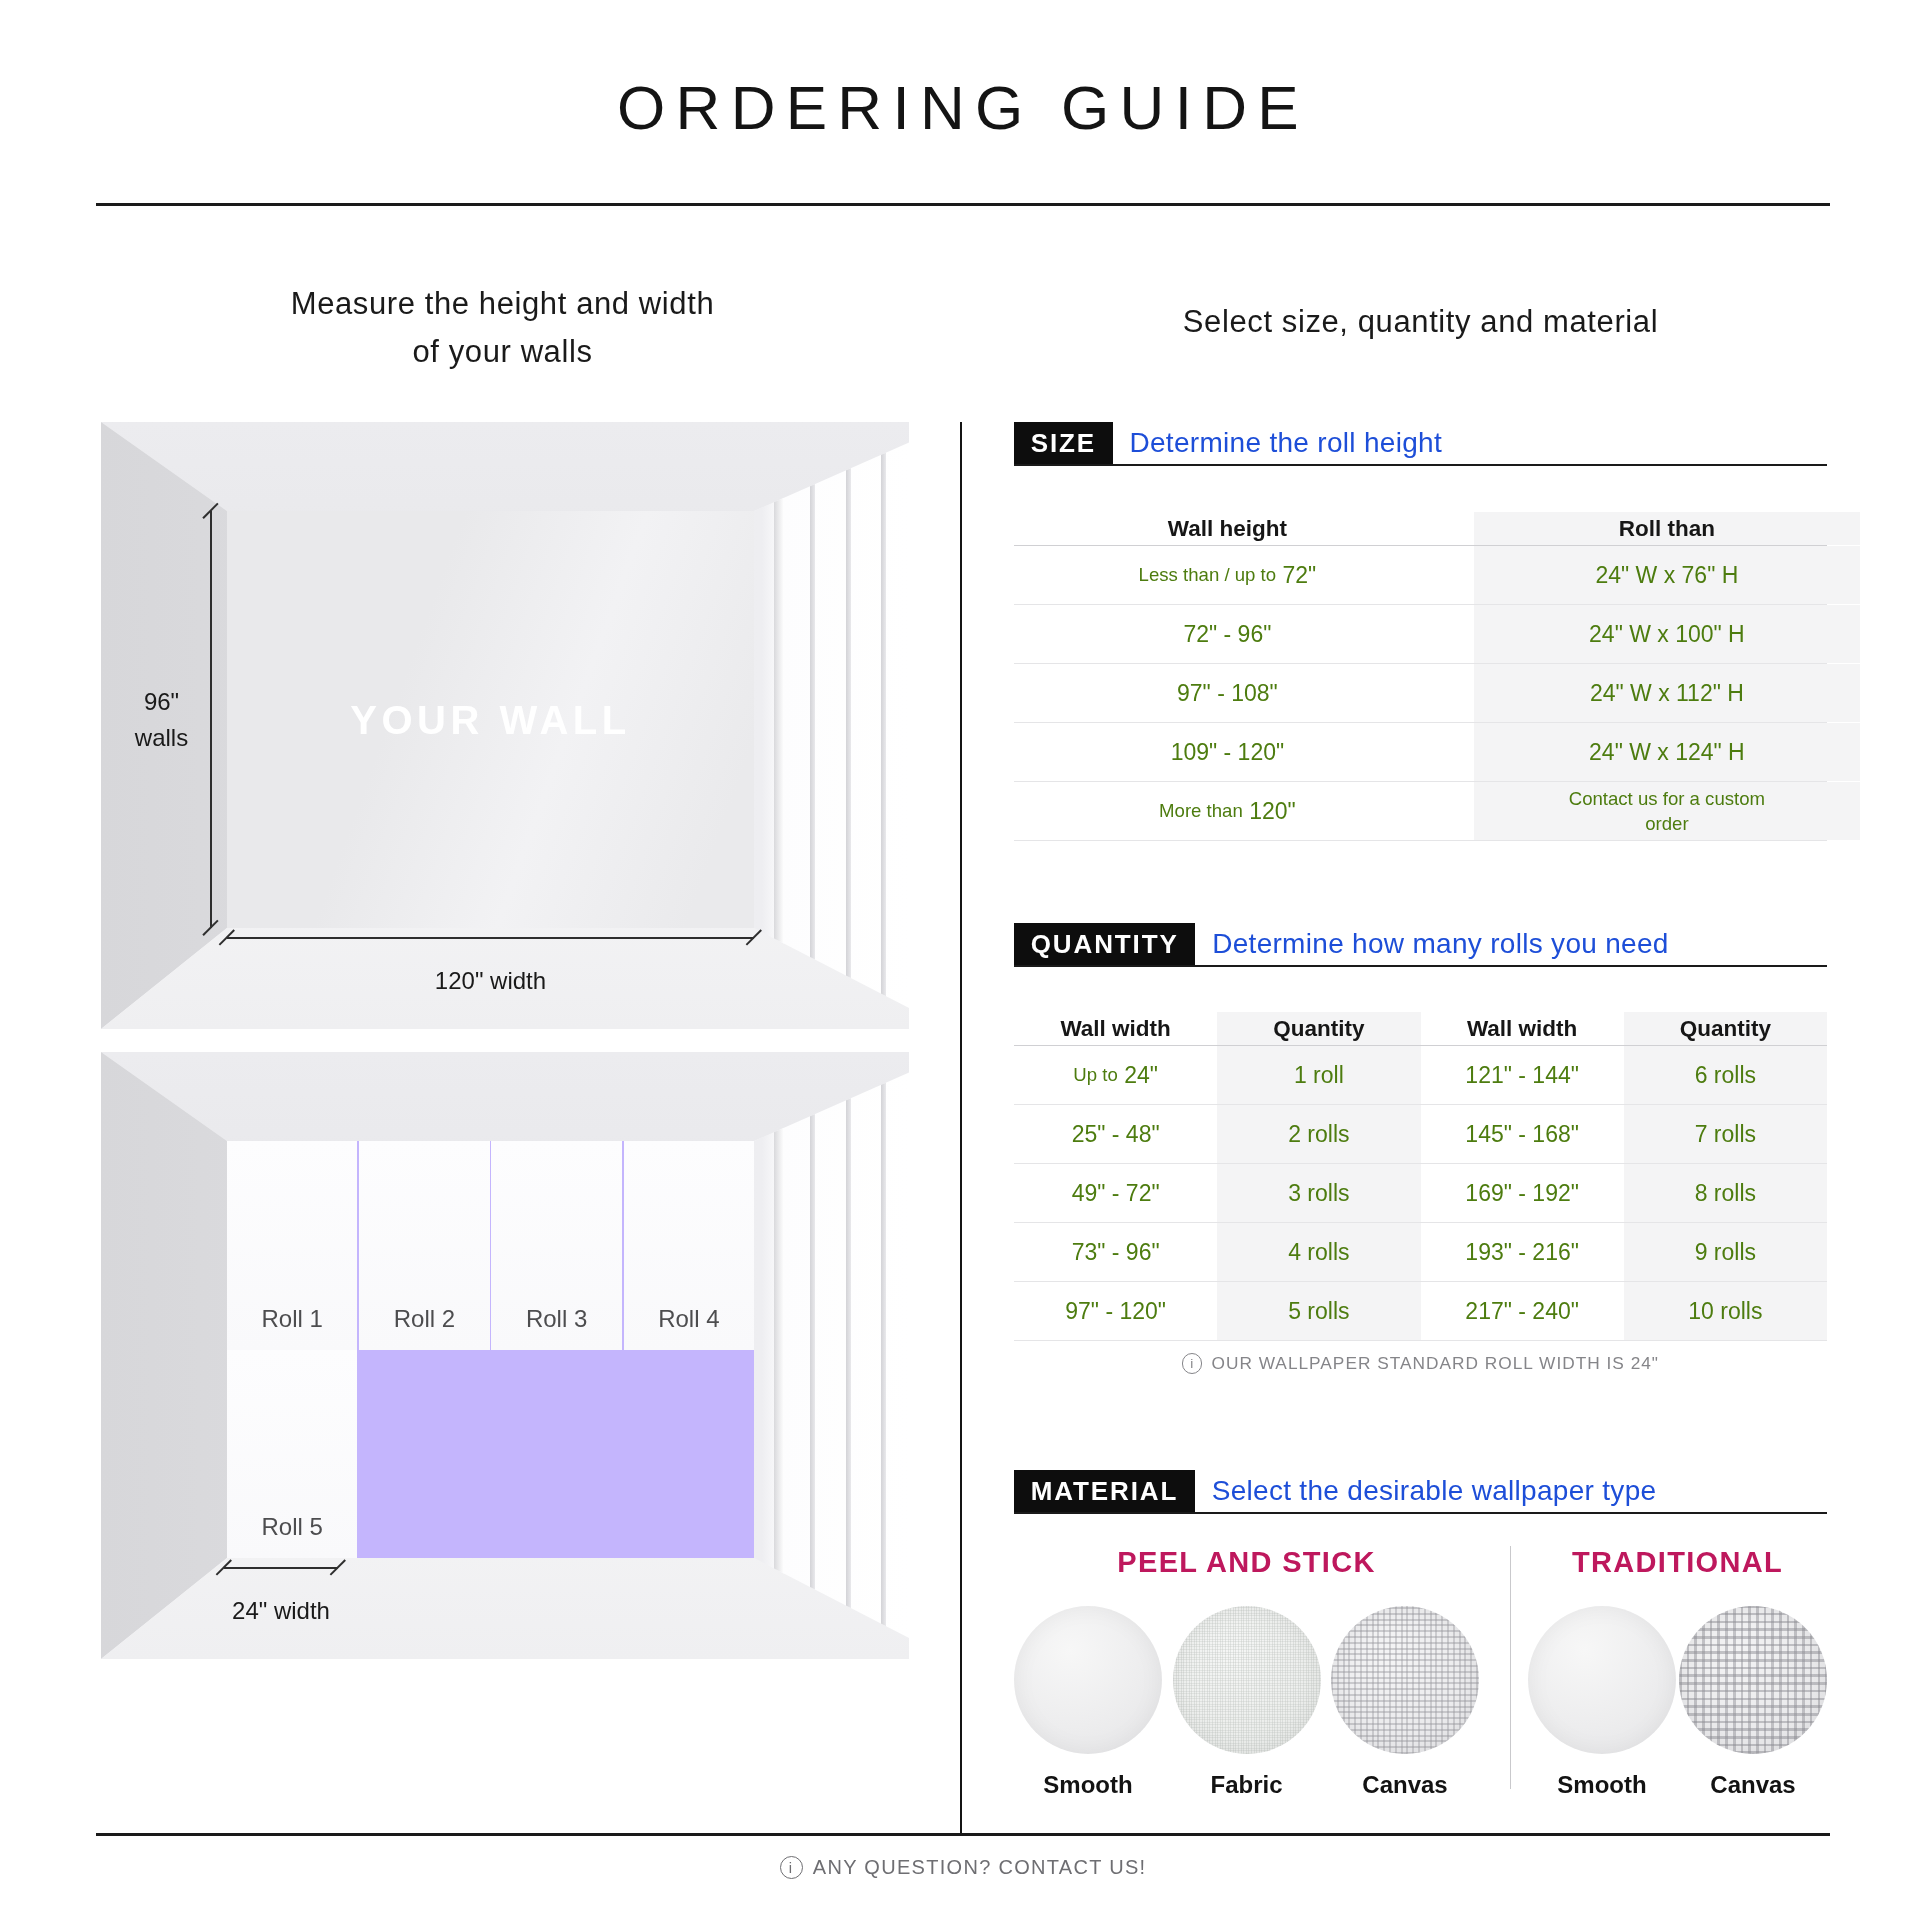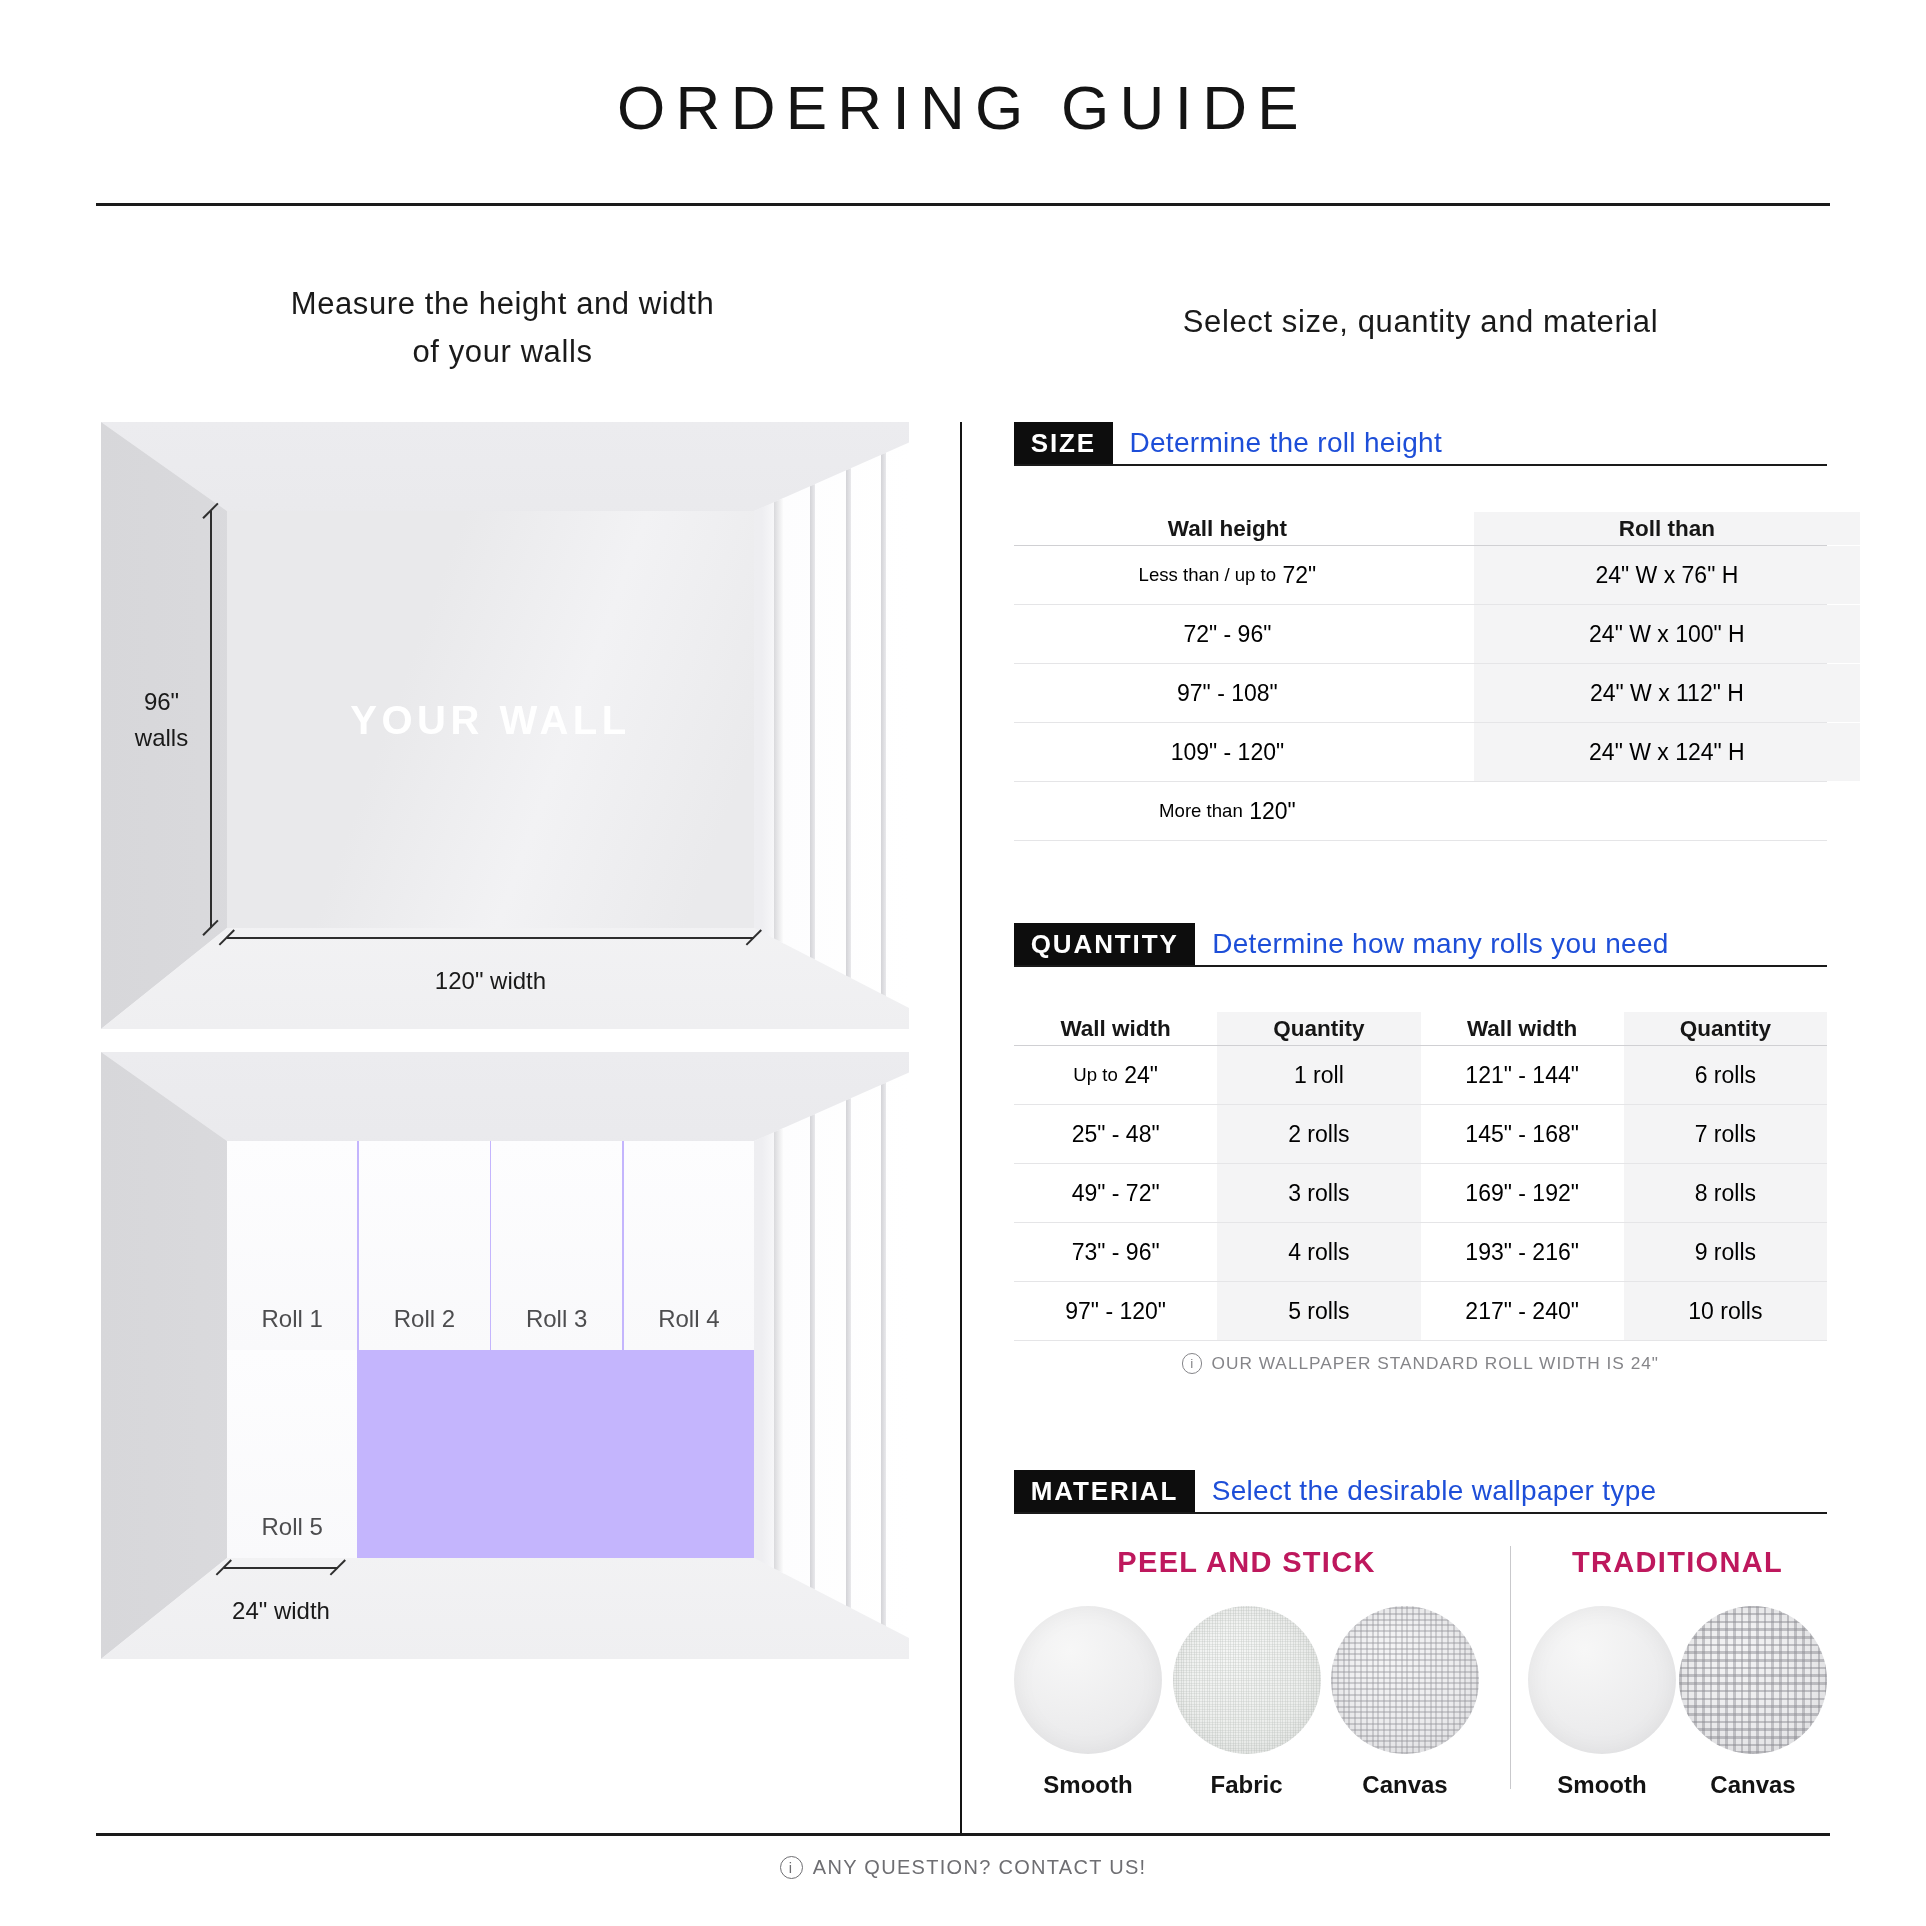--- a/index.html
+++ b/index.html
@@ -72,21 +72,21 @@
   .sec-title { font-size:28px; font-weight:400; color:#1d4ed8; margin-left:16.7px;
                letter-spacing:0.3px; white-space:nowrap; }
 
   
   .tbl { width:100%; }
   .tbl .trow { display:grid; }
   .tbl-size .trow { grid-template-columns:52.5% 47.5%;gap:33px; }
   .tbl-qty  .trow { grid-template-columns:25% 25% 25% 25%; }
   .tbl .th, .tbl .td { display:flex; align-items:center; justify-content:center; text-align:center; }
   .tbl .th { height:33px; font-size:22.5px; font-weight:700; color:#161616; }
-  .tbl .td { height:58px; font-size:23px; color:#000000; }
+  .tbl .td { height:58px; font-size:23px; color:#4d7c0f; }
   .tbl .head-row { border-bottom:1.3px solid #d0d0d3; }
   .tbl .data-row { border-bottom:1.3px solid #e5e5e7; }
   .tbl .shade { background:#f4f4f5; }
   .cell-prefix { font-size:18.6px; margin-right:6.4px; }
   .roll-val { color:#97979b; }
   .small-wrap { font-size:18.6px; line-height:1.35; max-width:218px; white-space:normal; }
 
   
   .note { position:absolute; left:1014px; top:1353px; width:813px; display:flex;
           align-items:center; justify-content:center; gap:9px;
@@ -237,20 +237,23 @@
         <div class="td">
             <span>109" - 120"</span>
           </div>
         <div class="td shade roll-val">24" W x 124" H</div>
       </div>
       <div class="trow data-row">
         <div class="td">
             <span class="cell-prefix">More than</span>
             <span>120"</span>
           </div>
+        <div class="td shade roll-val">
+            <span class="small-wrap">Contact us for a custom order</span>
+          </div>
       </div>
     </div>
   </div>
 
   <div class="section" style="top:923px;">
     <div class="sec-head">
       <span class="badge">QUANTITY</span>
       <span class="sec-title">Determine how many rolls you need</span>
     </div>
     <div class="tbl tbl-qty" style="margin-top:45px;">

